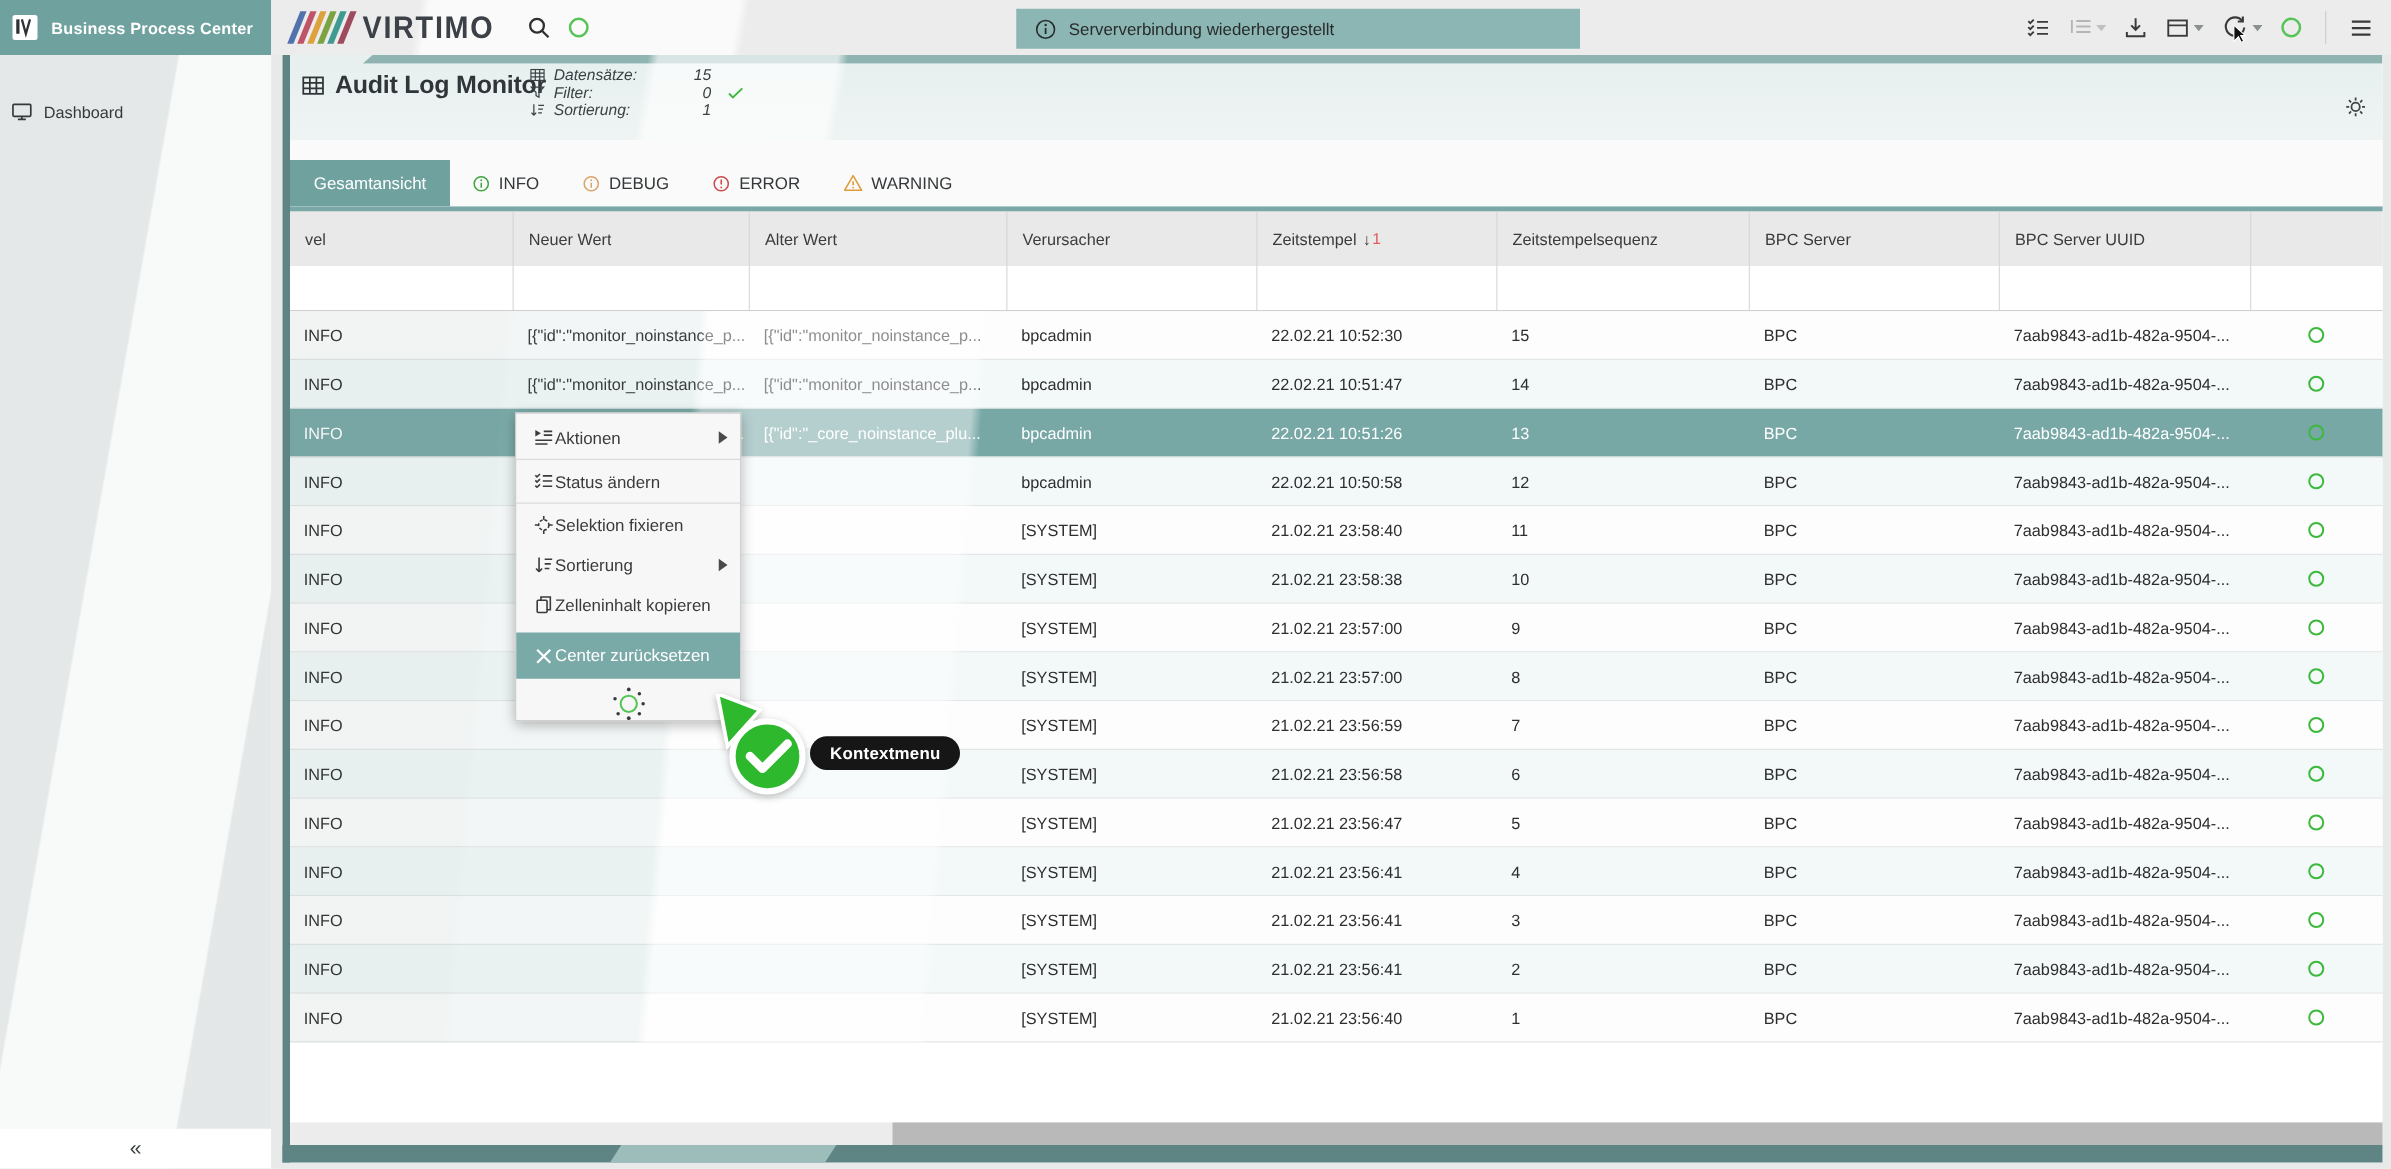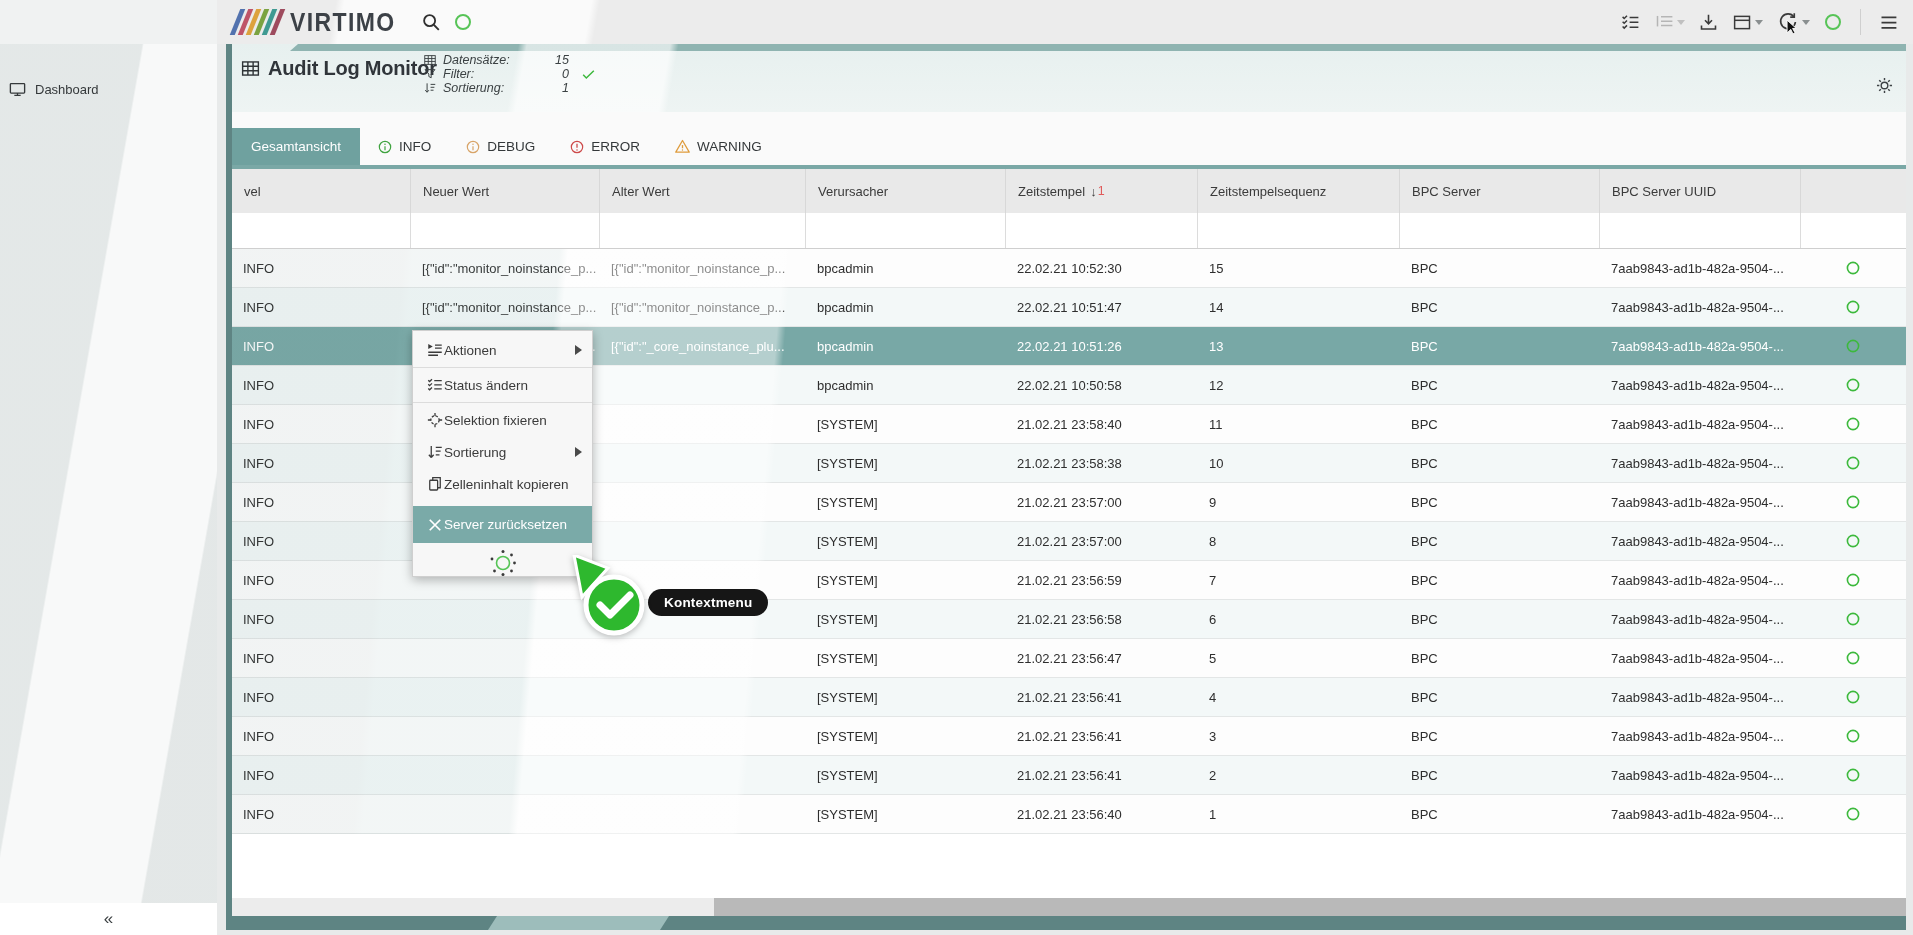--- a/index.html
+++ b/index.html
@@ -122,20 +122,28 @@
       <rect x="3" y="4.5" width="18" height="15" fill="none" stroke="currentColor" stroke-width="1.6"></rect>
       <path d="M9 4.5v15M15 4.5v15M3 9.5h18M3 14.5h18" fill="none" stroke="currentColor" stroke-width="1.6"></path>
     </symbol>
   </defs>
 </svg>
 
 <div id="app">
 
   <aside id="sidebar">
     <div class="decor1"></div>
+    <div class="sidebar-header">
+      <svg width="24" height="24" viewBox="0 0 24 24">
+        <rect x="2" y="2" width="20" height="20" rx="2" fill="#FFFFFF"></rect>
+        <rect x="5" y="5.5" width="2.6" height="11.5" fill="#2E3236"></rect>
+        <path d="M9.5 5.5l3.2 11.5L16 5.5" fill="none" stroke="#2E3236" stroke-width="1.8"></path>
+      </svg>
+      <span class="app-title">Business Process Center</span>
+    </div>
     <div class="nav-item">
       <svg width="19" height="19" viewBox="0 0 24 24">
         <rect x="3" y="4.5" width="18" height="12" rx="1" fill="none" stroke="#35393B" stroke-width="1.7"></rect>
         <path d="M12 16.5v3M8 19.5h8" fill="none" stroke="#35393B" stroke-width="1.7"></path>
       </svg>
       <span>Dashboard</span>
     </div>
     <div class="collapse-btn">«</div>
   </aside>
 
@@ -156,20 +164,28 @@
       <svg width="22" height="22" viewBox="0 0 24 24">
         <circle cx="10.5" cy="10.5" r="6" fill="none" stroke="#2F2F2F" stroke-width="2"></circle>
         <path d="M15 15l5.5 5.5" stroke="#2F2F2F" stroke-width="2"></path>
       </svg>
     </div>
     <div class="topbar-ring">
       <svg width="20" height="20" viewBox="0 0 20 20">
           <circle cx="10" cy="10" r="7" fill="none" stroke="#57C457" stroke-width="2"></circle>
         </svg>
     </div>
+    <div class="notification">
+      <svg width="19" height="19" viewBox="0 0 24 24">
+        <circle cx="12" cy="12" r="9" fill="none" stroke="#272B2C" stroke-width="1.6"></circle>
+        <circle cx="12" cy="7.6" r="1.2" fill="#272B2C"></circle>
+        <path d="M12 10.7v6" stroke="#272B2C" stroke-width="1.8"></path>
+      </svg>
+      <span>Serververbindung wiederhergestellt</span>
+    </div>
     <div class="topbar-icons">
       <div class="tbicon">
         <svg width="21" height="21" viewBox="0 0 24 24" style="color:#3A3A3A">
             <use href="#i-status"></use>
           </svg>
       </div>
       <div class="tbicon">
         <svg width="21" height="21" viewBox="0 0 24 24">
           <path d="M4 4.5v12" stroke="#B5B5B5" stroke-width="1.7"></path>
           <path d="M8 5.5h13M8 10.5h13M8 15.5h13" stroke="#B5B5B5" stroke-width="1.7"></path>
@@ -621,21 +637,21 @@
       <svg width="18" height="18" viewBox="0 0 24 24">
             <use href="#i-copy"></use>
           </svg>
       <span class="lbl">Zelleninhalt kopieren</span>
     </div>
 
     <div class="menu-item active">
       <svg width="18" height="18" viewBox="0 0 24 24">
             <use href="#i-close"></use>
           </svg>
-      <span class="lbl">Server zurücksetzen</span>
+      <span class="lbl">Center zurücksetzen</span>
     </div>
   </div>
     <div class="menu-spinner">
       <svg width="30" height="30" viewBox="0 0 30 30">
         <circle cx="15" cy="15" r="6.5" fill="none" stroke="#55C455" stroke-width="1.6"></circle>
         <circle cx="15" cy="3.5" r="1.5" fill="#3A3A3A"></circle>
         <circle cx="23.5" cy="7" r="1.4" fill="#3A3A3A"></circle>
         <circle cx="26.5" cy="15" r="1.4" fill="#3A3A3A"></circle>
         <circle cx="23.5" cy="23" r="1.4" fill="#3A3A3A"></circle>
         <circle cx="15" cy="26.5" r="1.5" fill="#3A3A3A"></circle>

